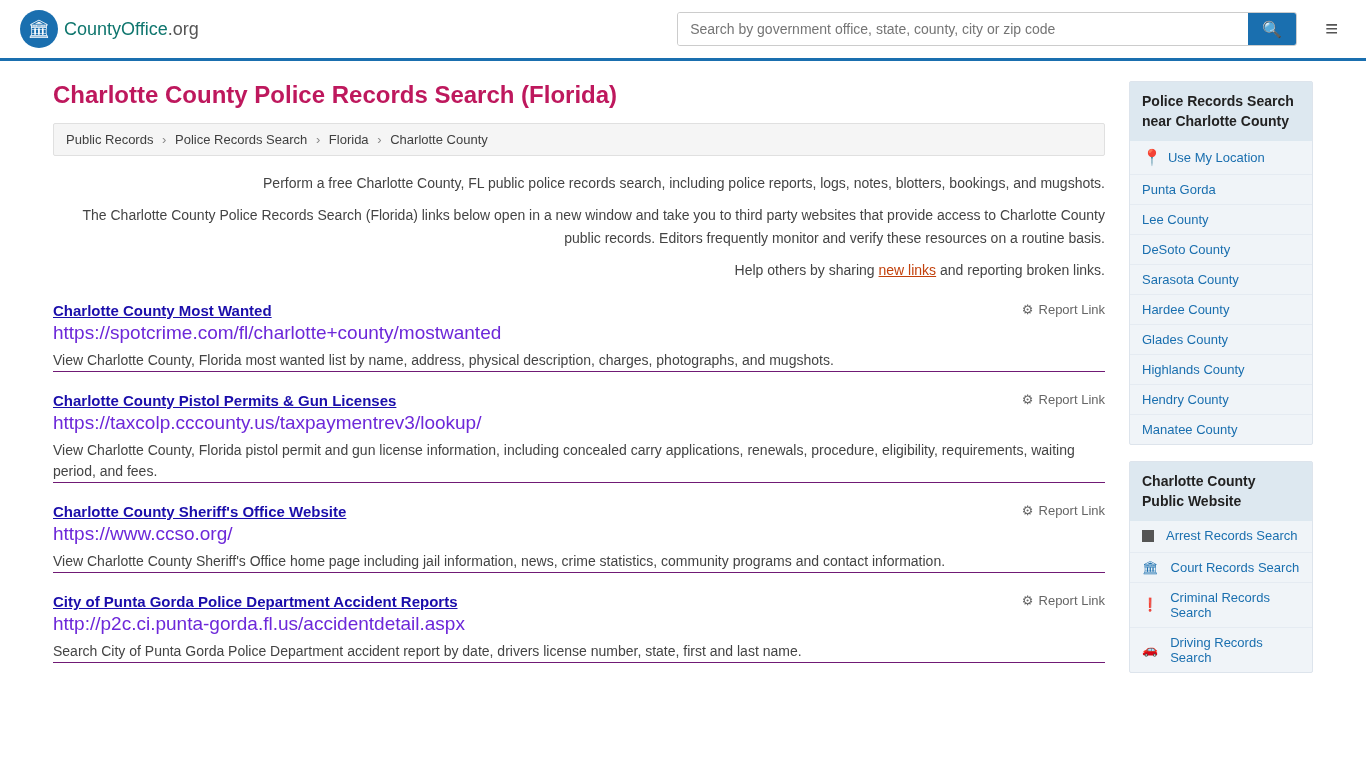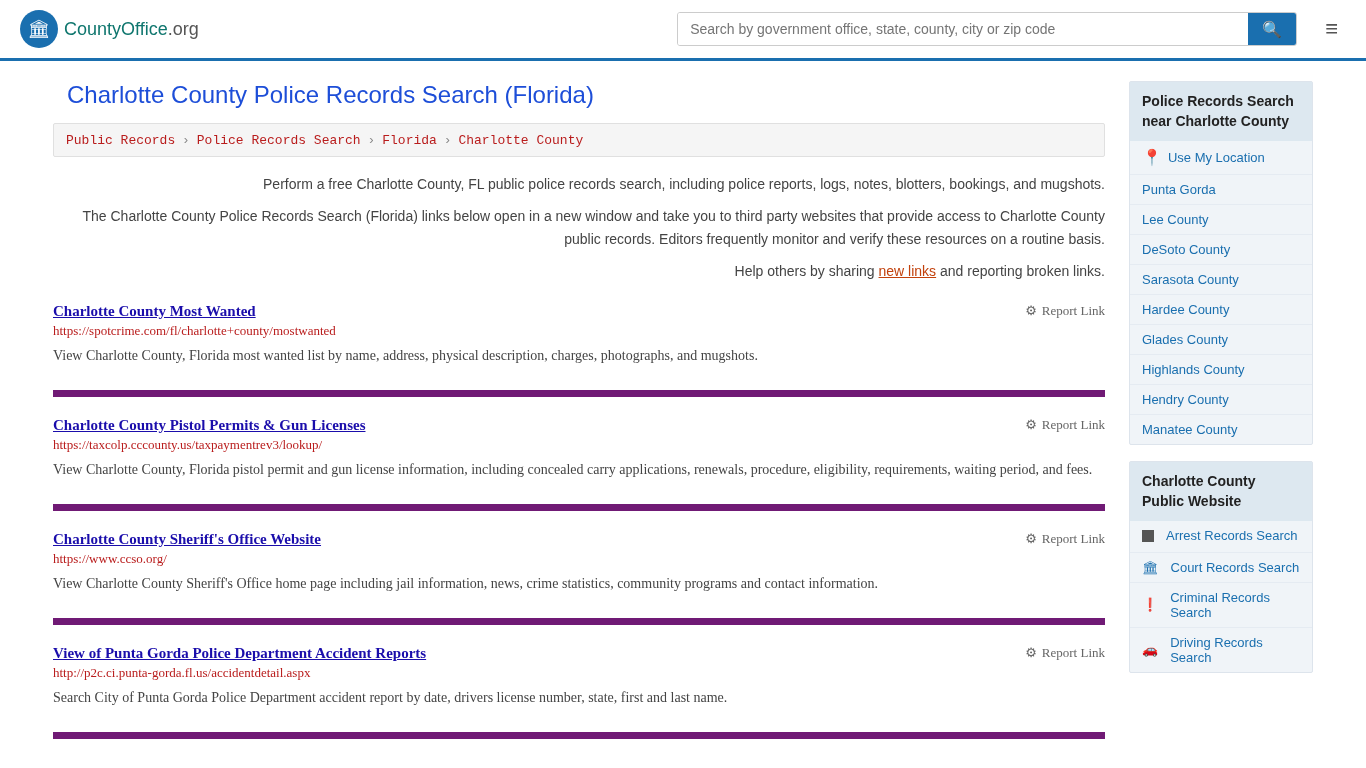--- a/index.html
+++ b/index.html
@@ -87,61 +87,58 @@
       min-width: 0;
     }
     .sidebar {
       width: 184px;
       flex-shrink: 0;
     }
 
     
     .page-title {
       font-size: 24px;
-      font-weight: normal;
-      color: #1d4ed8;
+      font-weight: bold;
+      color: #be185d;
       margin-bottom: 14px;
-      margin-left: 14px;
     }
 
     
     .breadcrumb {
       background: #f5f5f5;
       border: 1px solid #e0e0e0;
       padding: 8px 12px;
       font-size: 13px;
       margin-bottom: 16px;
       border-radius: 2px;
     }
     .breadcrumb a {
-      color: #b91c1c;
+      color: #404040;
       text-decoration: none;
-      font-family: Liberation Mono, monospace;
     }
     .breadcrumb span { color: #888; margin: 0 5px; }
 
     
     .description {
       font-size: 14px;
       color: #444;
       line-height: 1.6;
       margin-bottom: 10px;
       text-align: right;
     }
     .description a {
       color: #c2410c;
       text-decoration: underline;
     }
 
     
     .result-entry {
       margin-top: 20px;
-      padding-bottom: 24px;
-      border-bottom: 7px solid #701a75;
-      font-family: Liberation Serif, serif;
+      padding-bottom: 0;
+      border-bottom: 1px solid #701a75;
     }
     .result-header {
       display: flex;
       align-items: flex-start;
       justify-content: space-between;
     }
     .result-title {
       font-size: 15px;
       font-weight: bold;
       color: #1a0dab;
@@ -152,22 +149,22 @@
       display: flex;
       align-items: center;
       gap: 5px;
       font-size: 13px;
       color: #666;
       cursor: pointer;
       white-space: nowrap;
       margin-left: 16px;
     }
     .result-url {
-      color: #b91c1c;
-      font-size: 13px;
+      color: #6d28d9;
+      font-size: 19px;
       margin: 3px 0 6px;
     }
     .result-desc {
       font-size: 14px;
       color: #444;
       line-height: 1.5;
     }
 
     
     .sidebar-section {
@@ -287,21 +284,21 @@
           <span>⚙</span>
           <span>Report Link</span>
         </div>
       </div>
       <div class="result-url">https://www.ccso.org/</div>
       <div class="result-desc">View Charlotte County Sheriff's Office home page including jail information, news, crime statistics, community programs and contact information.</div>
     </div>
 
     <div class="result-entry">
       <div class="result-header">
-        <a class="result-title" href="#">View of Punta Gorda Police Department Accident Reports</a>
+        <a class="result-title" href="#">City of Punta Gorda Police Department Accident Reports</a>
         <div class="report-link">
           <span>⚙</span>
           <span>Report Link</span>
         </div>
       </div>
       <div class="result-url">http://p2c.ci.punta-gorda.fl.us/accidentdetail.aspx</div>
       <div class="result-desc">Search City of Punta Gorda Police Department accident report by date, drivers license number, state, first and last name.</div>
     </div>
 
   </div>

